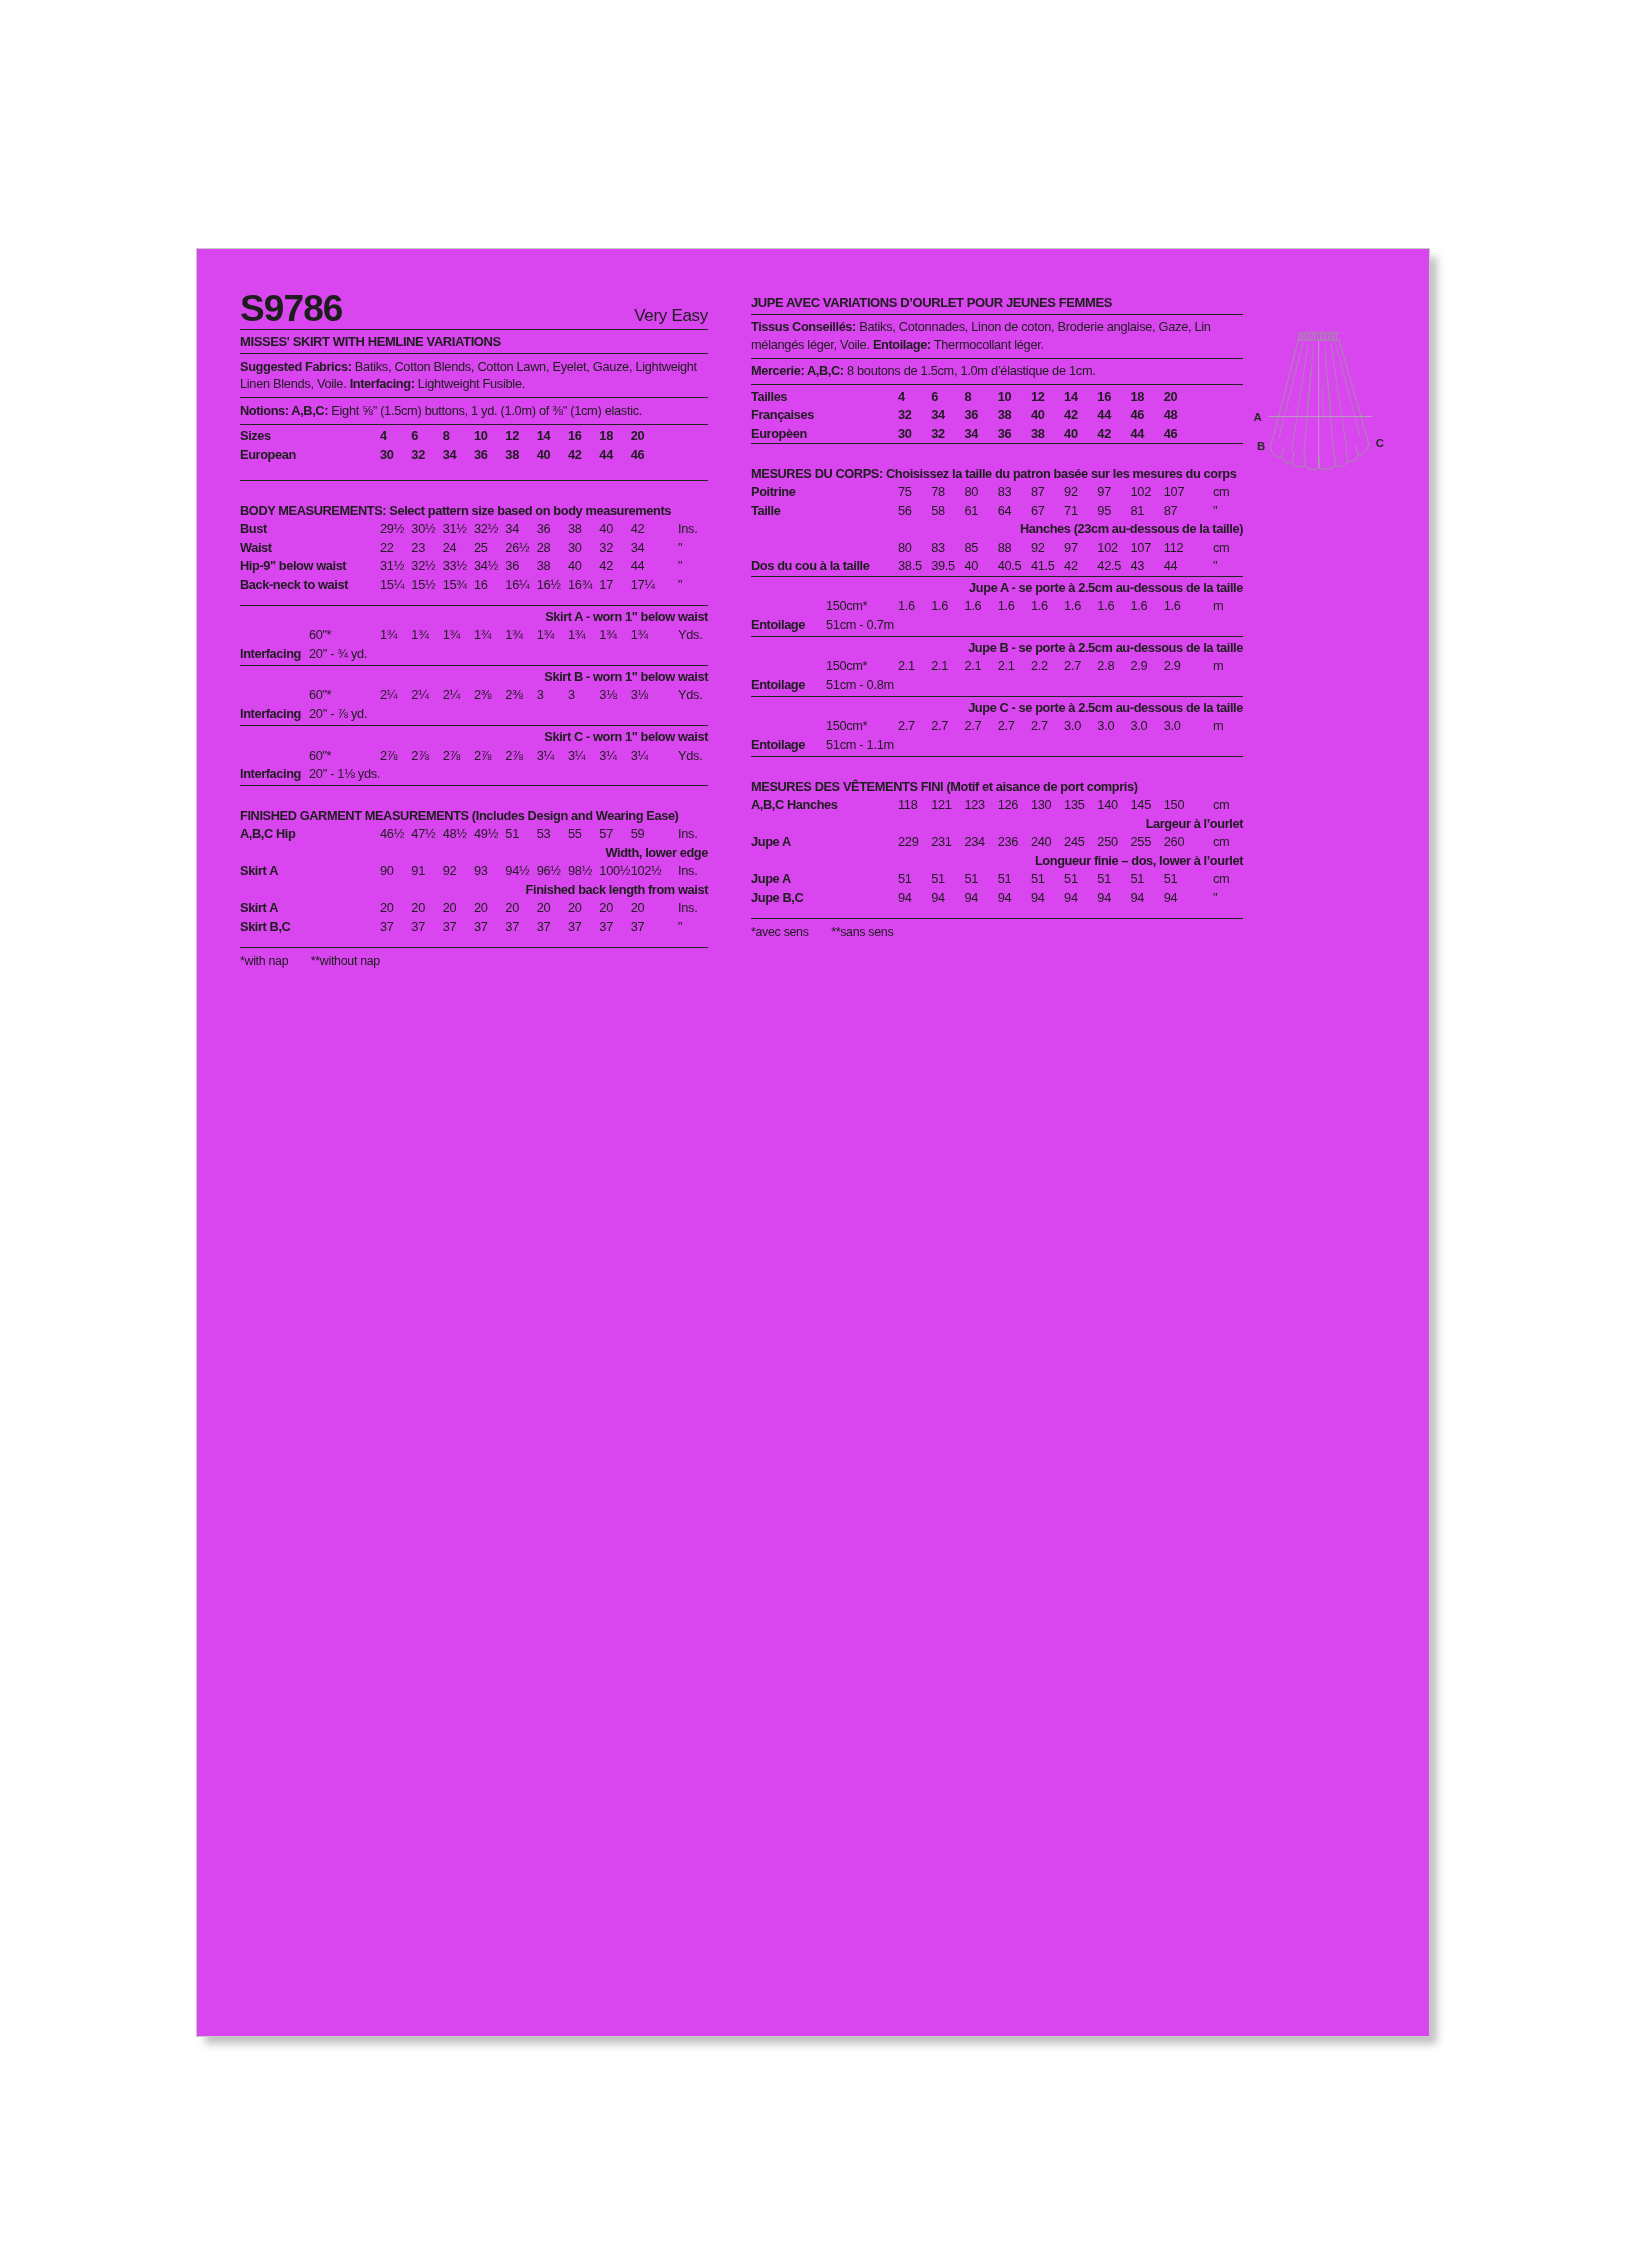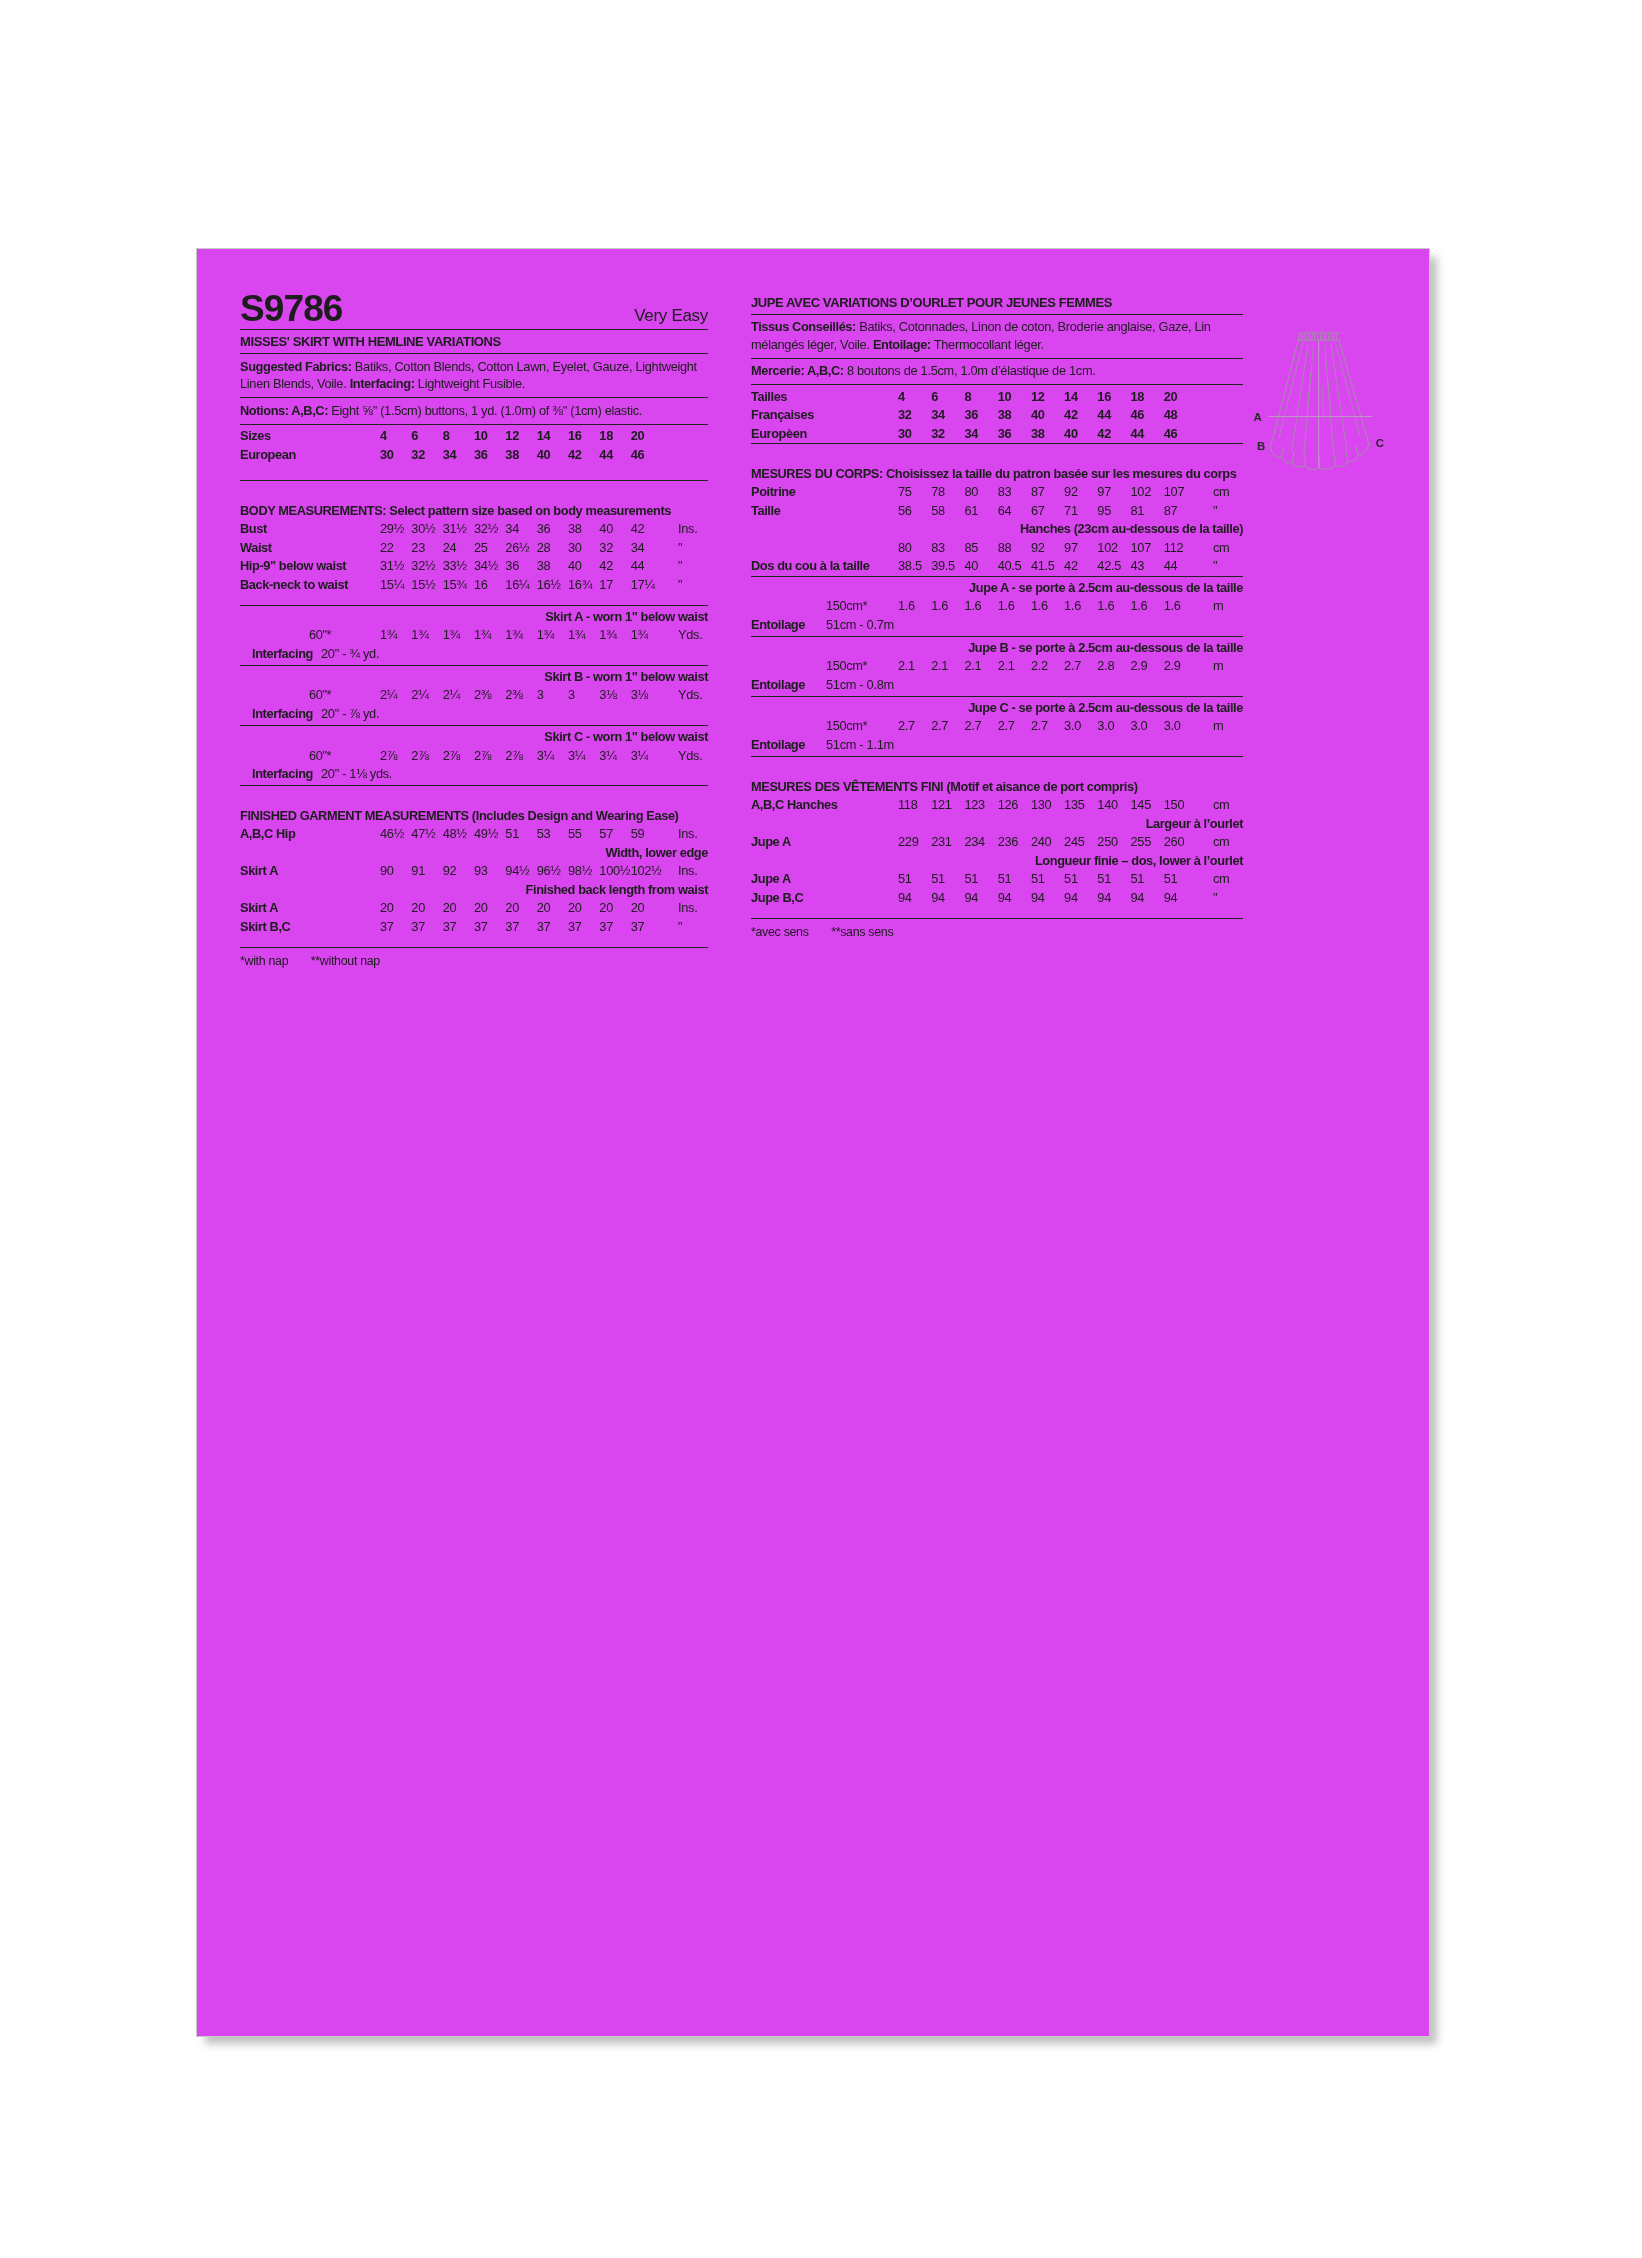--- a/index.html
+++ b/index.html
@@ -35,21 +35,21 @@
   .col-fr .row .lbl{width:131px;}
   .row .cells{flex:1;display:grid;grid-template-columns:repeat(9,1fr);}
   .row .unit{flex:none;width:30px;}
   .row.bold .cell{font-weight:bold;}
   .lbl.fab{font-weight:normal;}
   .col-en .lbl.fab{padding-left:69px;box-sizing:border-box;}
   .col-fr .lbl.fab{padding-left:75px;box-sizing:border-box;}
   .lblrow{font-weight:bold;letter-spacing:-0.4px;line-height:18.5px;white-space:nowrap;text-align:right;}
   .thead{font-weight:bold;letter-spacing:-0.4px;line-height:19.4px;white-space:nowrap;margin-top:17px;}
   .iface{display:flex;line-height:18.5px;}
-  .col-en .iface .ilbl{flex:none;width:69px;font-weight:bold;letter-spacing:-0.4px;margin-left:12px;}
+  .col-en .iface .ilbl{flex:none;width:69px;font-weight:bold;letter-spacing:-0.4px;}
   .col-fr .iface .ilbl{flex:none;width:75px;font-weight:bold;letter-spacing:-0.4px;}
   .spacer-lg{height:16px;}
   .spacer-md{height:10.6px;}
   .padless{border-bottom:1.8px solid #222;padding:1.8px 0 1.8px;}
   .footnote{padding-top:5.3px;font-size:12.4px;}
   .footnote .fn2{margin-left:19.4px;}
 
   .illus{position:absolute;left:1050px;top:76px;width:168px;height:154px;}
   .illus svg{display:block;width:100%;height:100%;}
 </style>

